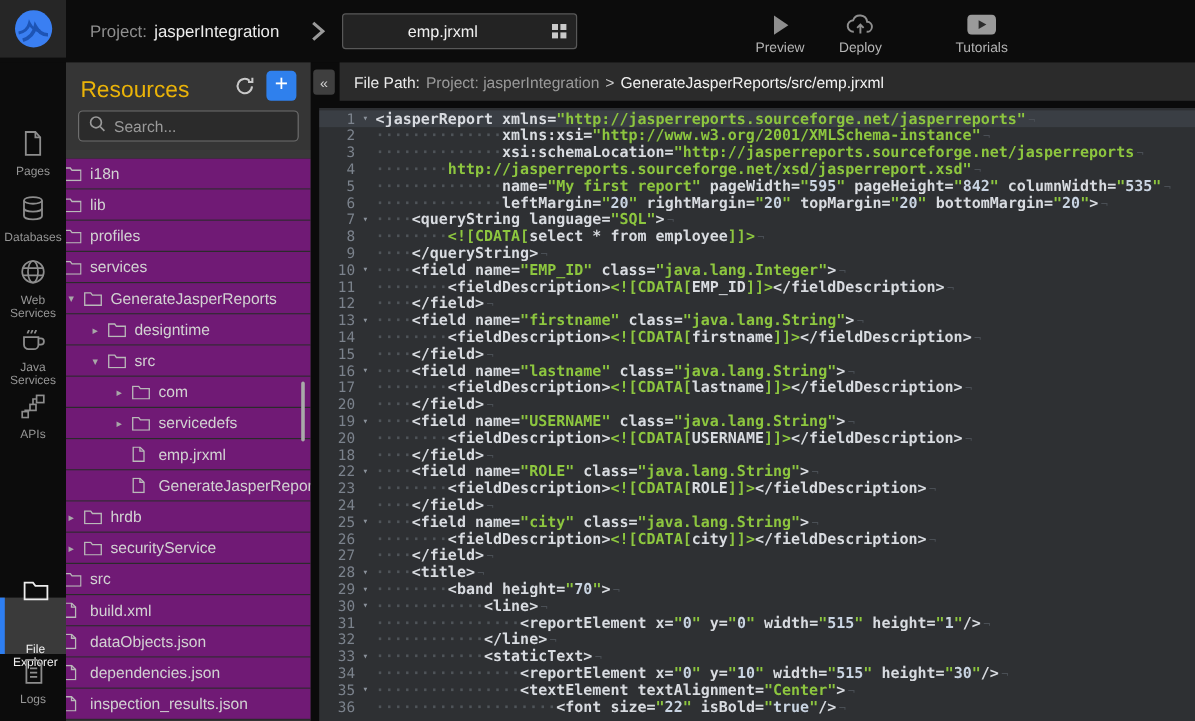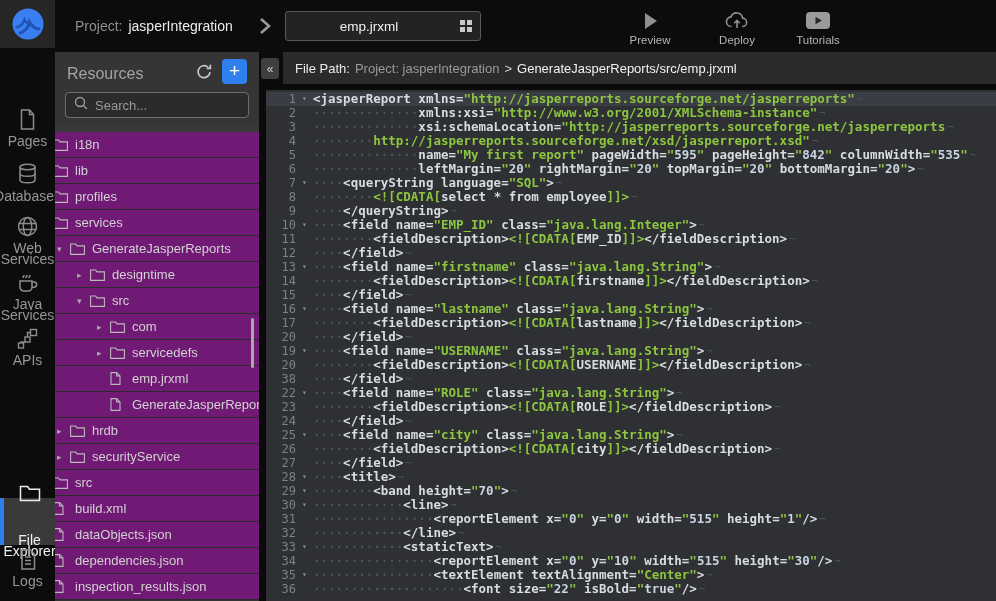--- a/index.html
+++ b/index.html
@@ -17,34 +17,34 @@
   #topbar-chevron{position:absolute;left:259px;top:17px;}
   #file-tab{position:absolute;left:285px;top:11px;width:196px;height:30px;box-sizing:border-box;
             background:#232323;border:1px solid #585858;border-radius:3px;display:flex;
             align-items:center;justify-content:center;padding-right:28px;color:#f0f0f0;font-size:13.5px;}
   #tab-grid{position:absolute;right:7px;top:8px;width:13px;height:13px;display:grid;
             grid-template-columns:5px 5px;grid-template-rows:5px 5px;gap:2px;}
   #tab-grid div{background:#c9c9c9;}
   .tb-action{position:absolute;top:11px;display:flex;flex-direction:column;align-items:center;
              gap:4px;color:#b5b5b5;font-size:11.5px;cursor:pointer;}
   #action-preview{left:626px;width:48px;}
-  #action-deploy{left:712px;width:50px;justify-content:flex-end;}
+  #action-deploy{left:692px;width:50px;justify-content:flex-end;}
   #action-tutorials{left:790px;width:56px;}
   .tb-action .aicon{height:19px;display:flex;align-items:center;justify-content:center;}
 
   
   #rail{position:absolute;left:0;top:52px;width:55px;height:549px;background:#0c0c0c;}
   .rail-item{position:absolute;left:0;width:55px;display:flex;flex-direction:column;align-items:center;
-             gap:4px;color:#969696;font-size:14px;line-height:11.5px;text-align:center;cursor:pointer;}
+             gap:4px;color:#969696;font-size:10px;line-height:11.5px;text-align:center;cursor:pointer;}
   .rail-item.active{background:#3a3a3a;border-left:4px solid #2e7ef0;width:51px;height:47px;
              justify-content:center;color:#f2f2f2;gap:31px;}
 
   
   #sidebar{position:absolute;left:55px;top:52px;width:204px;height:549px;background:#353535;overflow:hidden;}
-  #res-title{position:absolute;left:12px;top:13px;font-size:16px;color:#a3a3a3;}
+  #res-title{position:absolute;left:12px;top:13px;font-size:19px;color:#eab308;}
   #res-refresh{position:absolute;right:46px;top:11px;width:18px;height:18px;cursor:pointer;}
   #res-add{position:absolute;right:12px;top:7px;width:25px;height:25px;background:#2f80ed;border-radius:4px;
            color:#fff;font-size:19px;line-height:24px;text-align:center;cursor:pointer;}
   #res-search{position:absolute;left:10px;top:40px;width:184px;height:26px;box-sizing:border-box;
            background:#2b2b2b;border:1px solid #6e6e6e;border-radius:4px;display:flex;align-items:center;
            padding:0 8px;gap:7px;}
   #res-search .ph{color:#9a9a9a;font-size:13px;}
   #tree-sliver{position:absolute;left:0;top:73px;width:204px;height:7px;border-bottom:1px solid #2b2b2b;background:#393939;}
   #tree{position:absolute;left:0;top:80px;width:204px;bottom:0;overflow:hidden;}
   .tree-row{display:flex;align-items:center;height:25px;border-bottom:1px solid #2b2b2b;background:#701a75;
@@ -432,21 +432,21 @@
       <div class="code-line"><span class="gut">11</span><span class="fold"></span><span class="codetxt"><span class="tk-w">········</span><span class="tk-p">&lt;fieldDescription&gt;</span><span class="tk-s">&lt;![CDATA[</span><span class="tk-p">EMP_ID</span><span class="tk-s">]]&gt;</span><span class="tk-p">&lt;/fieldDescription&gt;</span><span class="eol">¬</span></span></div>
       <div class="code-line"><span class="gut">12</span><span class="fold"></span><span class="codetxt"><span class="tk-w">····</span><span class="tk-p">&lt;/field&gt;</span><span class="eol">¬</span></span></div>
       <div class="code-line"><span class="gut">13</span><span class="fold">▾</span><span class="codetxt"><span class="tk-w">····</span><span class="tk-p">&lt;field name=</span><span class="tk-s">"firstname"</span><span class="tk-p"> class=</span><span class="tk-s">"java.lang.String"</span><span class="tk-p">&gt;</span><span class="eol">¬</span></span></div>
       <div class="code-line"><span class="gut">14</span><span class="fold"></span><span class="codetxt"><span class="tk-w">········</span><span class="tk-p">&lt;fieldDescription&gt;</span><span class="tk-s">&lt;![CDATA[</span><span class="tk-p">firstname</span><span class="tk-s">]]&gt;</span><span class="tk-p">&lt;/fieldDescription&gt;</span><span class="eol">¬</span></span></div>
       <div class="code-line"><span class="gut">15</span><span class="fold"></span><span class="codetxt"><span class="tk-w">····</span><span class="tk-p">&lt;/field&gt;</span><span class="eol">¬</span></span></div>
       <div class="code-line"><span class="gut">16</span><span class="fold">▾</span><span class="codetxt"><span class="tk-w">····</span><span class="tk-p">&lt;field name=</span><span class="tk-s">"lastname"</span><span class="tk-p"> class=</span><span class="tk-s">"java.lang.String"</span><span class="tk-p">&gt;</span><span class="eol">¬</span></span></div>
       <div class="code-line"><span class="gut">17</span><span class="fold"></span><span class="codetxt"><span class="tk-w">········</span><span class="tk-p">&lt;fieldDescription&gt;</span><span class="tk-s">&lt;![CDATA[</span><span class="tk-p">lastname</span><span class="tk-s">]]&gt;</span><span class="tk-p">&lt;/fieldDescription&gt;</span><span class="eol">¬</span></span></div>
       <div class="code-line"><span class="gut">20</span><span class="fold"></span><span class="codetxt"><span class="tk-w">····</span><span class="tk-p">&lt;/field&gt;</span><span class="eol">¬</span></span></div>
       <div class="code-line"><span class="gut">19</span><span class="fold">▾</span><span class="codetxt"><span class="tk-w">····</span><span class="tk-p">&lt;field name=</span><span class="tk-s">"USERNAME"</span><span class="tk-p"> class=</span><span class="tk-s">"java.lang.String"</span><span class="tk-p">&gt;</span><span class="eol">¬</span></span></div>
       <div class="code-line"><span class="gut">20</span><span class="fold"></span><span class="codetxt"><span class="tk-w">········</span><span class="tk-p">&lt;fieldDescription&gt;</span><span class="tk-s">&lt;![CDATA[</span><span class="tk-p">USERNAME</span><span class="tk-s">]]&gt;</span><span class="tk-p">&lt;/fieldDescription&gt;</span><span class="eol">¬</span></span></div>
-      <div class="code-line"><span class="gut">38</span><span class="fold"></span><span class="codetxt"><span class="tk-w">····</span><span class="tk-p">&lt;/field&gt;</span><span class="eol">¬</span></span></div>
+      <div class="code-line"><span class="gut">18</span><span class="fold"></span><span class="codetxt"><span class="tk-w">····</span><span class="tk-p">&lt;/field&gt;</span><span class="eol">¬</span></span></div>
       <div class="code-line"><span class="gut">22</span><span class="fold">▾</span><span class="codetxt"><span class="tk-w">····</span><span class="tk-p">&lt;field name=</span><span class="tk-s">"ROLE"</span><span class="tk-p"> class=</span><span class="tk-s">"java.lang.String"</span><span class="tk-p">&gt;</span><span class="eol">¬</span></span></div>
       <div class="code-line"><span class="gut">23</span><span class="fold"></span><span class="codetxt"><span class="tk-w">········</span><span class="tk-p">&lt;fieldDescription&gt;</span><span class="tk-s">&lt;![CDATA[</span><span class="tk-p">ROLE</span><span class="tk-s">]]&gt;</span><span class="tk-p">&lt;/fieldDescription&gt;</span><span class="eol">¬</span></span></div>
       <div class="code-line"><span class="gut">24</span><span class="fold"></span><span class="codetxt"><span class="tk-w">····</span><span class="tk-p">&lt;/field&gt;</span><span class="eol">¬</span></span></div>
       <div class="code-line"><span class="gut">25</span><span class="fold">▾</span><span class="codetxt"><span class="tk-w">····</span><span class="tk-p">&lt;field name=</span><span class="tk-s">"city"</span><span class="tk-p"> class=</span><span class="tk-s">"java.lang.String"</span><span class="tk-p">&gt;</span><span class="eol">¬</span></span></div>
       <div class="code-line"><span class="gut">26</span><span class="fold"></span><span class="codetxt"><span class="tk-w">········</span><span class="tk-p">&lt;fieldDescription&gt;</span><span class="tk-s">&lt;![CDATA[</span><span class="tk-p">city</span><span class="tk-s">]]&gt;</span><span class="tk-p">&lt;/fieldDescription&gt;</span><span class="eol">¬</span></span></div>
       <div class="code-line"><span class="gut">27</span><span class="fold"></span><span class="codetxt"><span class="tk-w">····</span><span class="tk-p">&lt;/field&gt;</span><span class="eol">¬</span></span></div>
       <div class="code-line"><span class="gut">28</span><span class="fold">▾</span><span class="codetxt"><span class="tk-w">····</span><span class="tk-p">&lt;title&gt;</span><span class="eol">¬</span></span></div>
       <div class="code-line"><span class="gut">29</span><span class="fold">▾</span><span class="codetxt"><span class="tk-w">········</span><span class="tk-p">&lt;band height=</span><span class="tk-s">"</span><span class="tk-n">70</span><span class="tk-s">"</span><span class="tk-p">&gt;</span><span class="eol">¬</span></span></div>
       <div class="code-line"><span class="gut">30</span><span class="fold">▾</span><span class="codetxt"><span class="tk-w">············</span><span class="tk-p">&lt;line&gt;</span><span class="eol">¬</span></span></div>
       <div class="code-line"><span class="gut">31</span><span class="fold"></span><span class="codetxt"><span class="tk-w">················</span><span class="tk-p">&lt;reportElement x=</span><span class="tk-s">"</span><span class="tk-n">0</span><span class="tk-s">"</span><span class="tk-p"> y=</span><span class="tk-s">"</span><span class="tk-n">0</span><span class="tk-s">"</span><span class="tk-p"> width=</span><span class="tk-s">"</span><span class="tk-n">515</span><span class="tk-s">"</span><span class="tk-p"> height=</span><span class="tk-s">"</span><span class="tk-n">1</span><span class="tk-s">"</span><span class="tk-p">/&gt;</span><span class="eol">¬</span></span></div>

